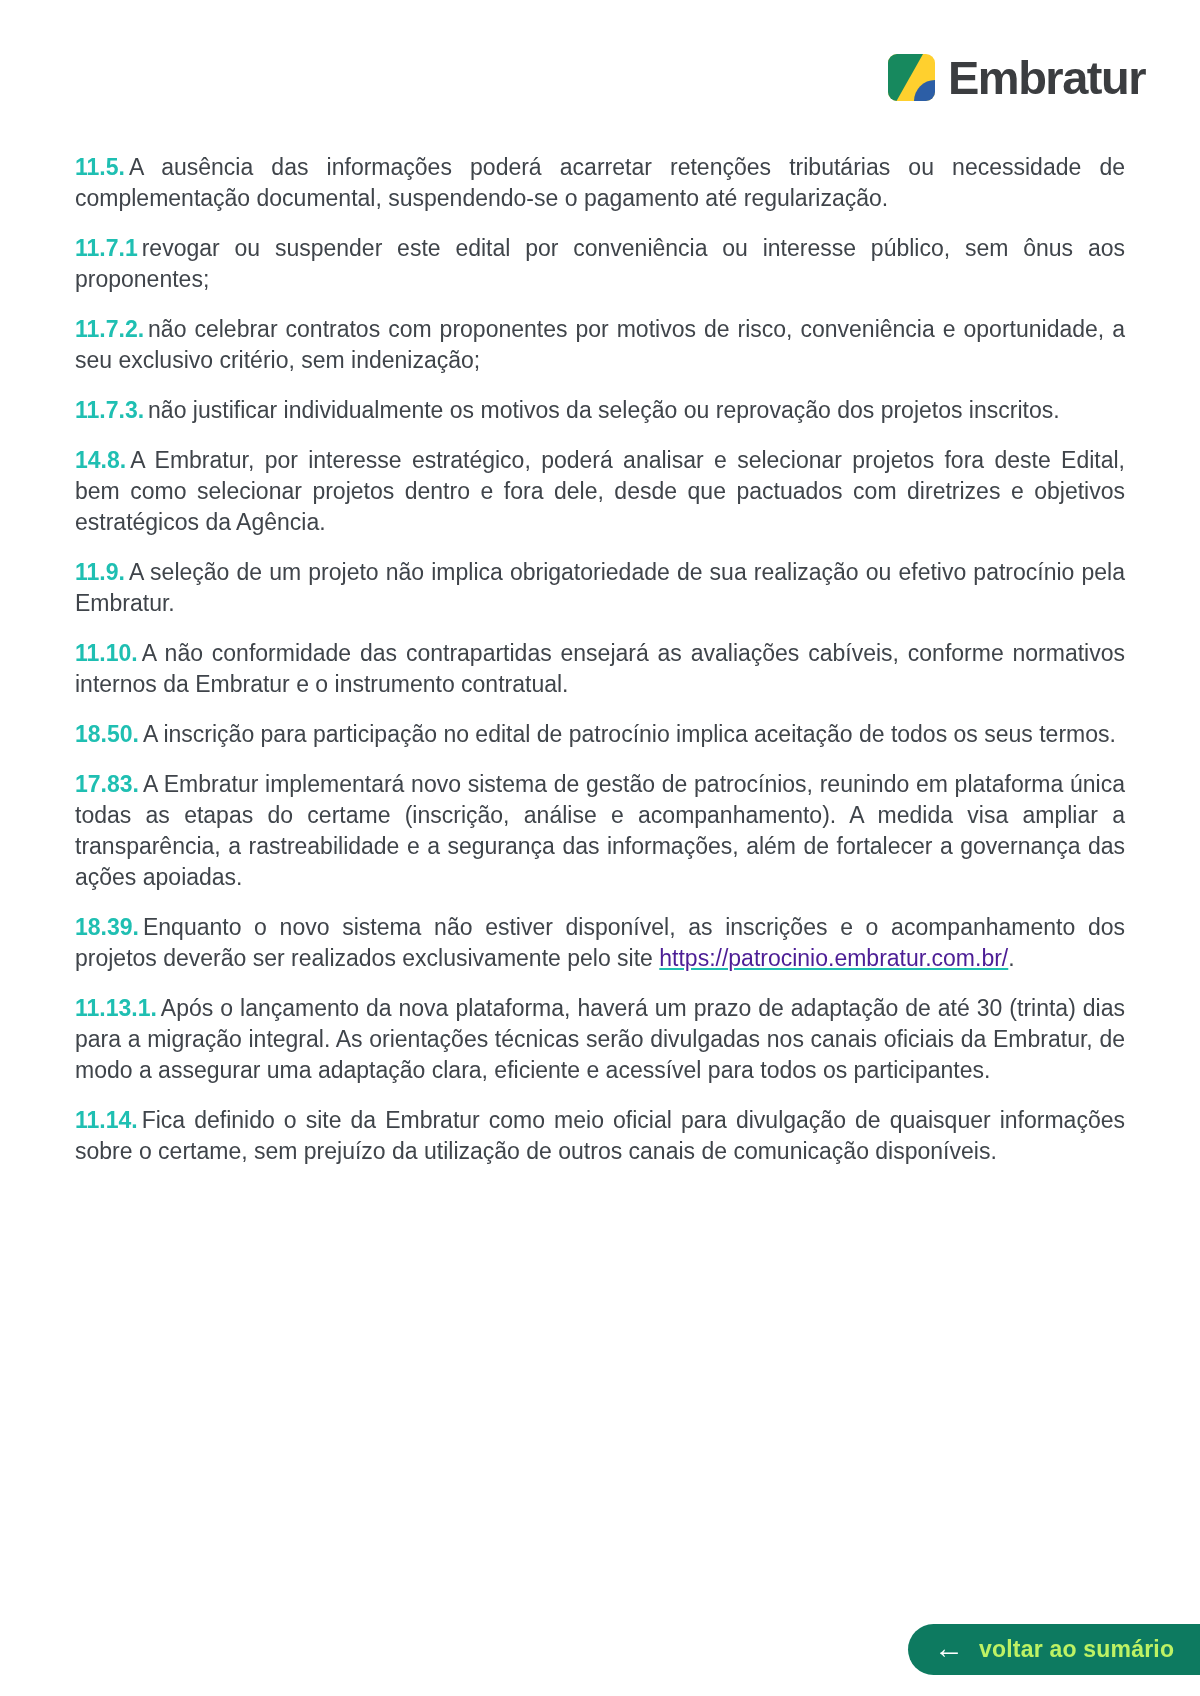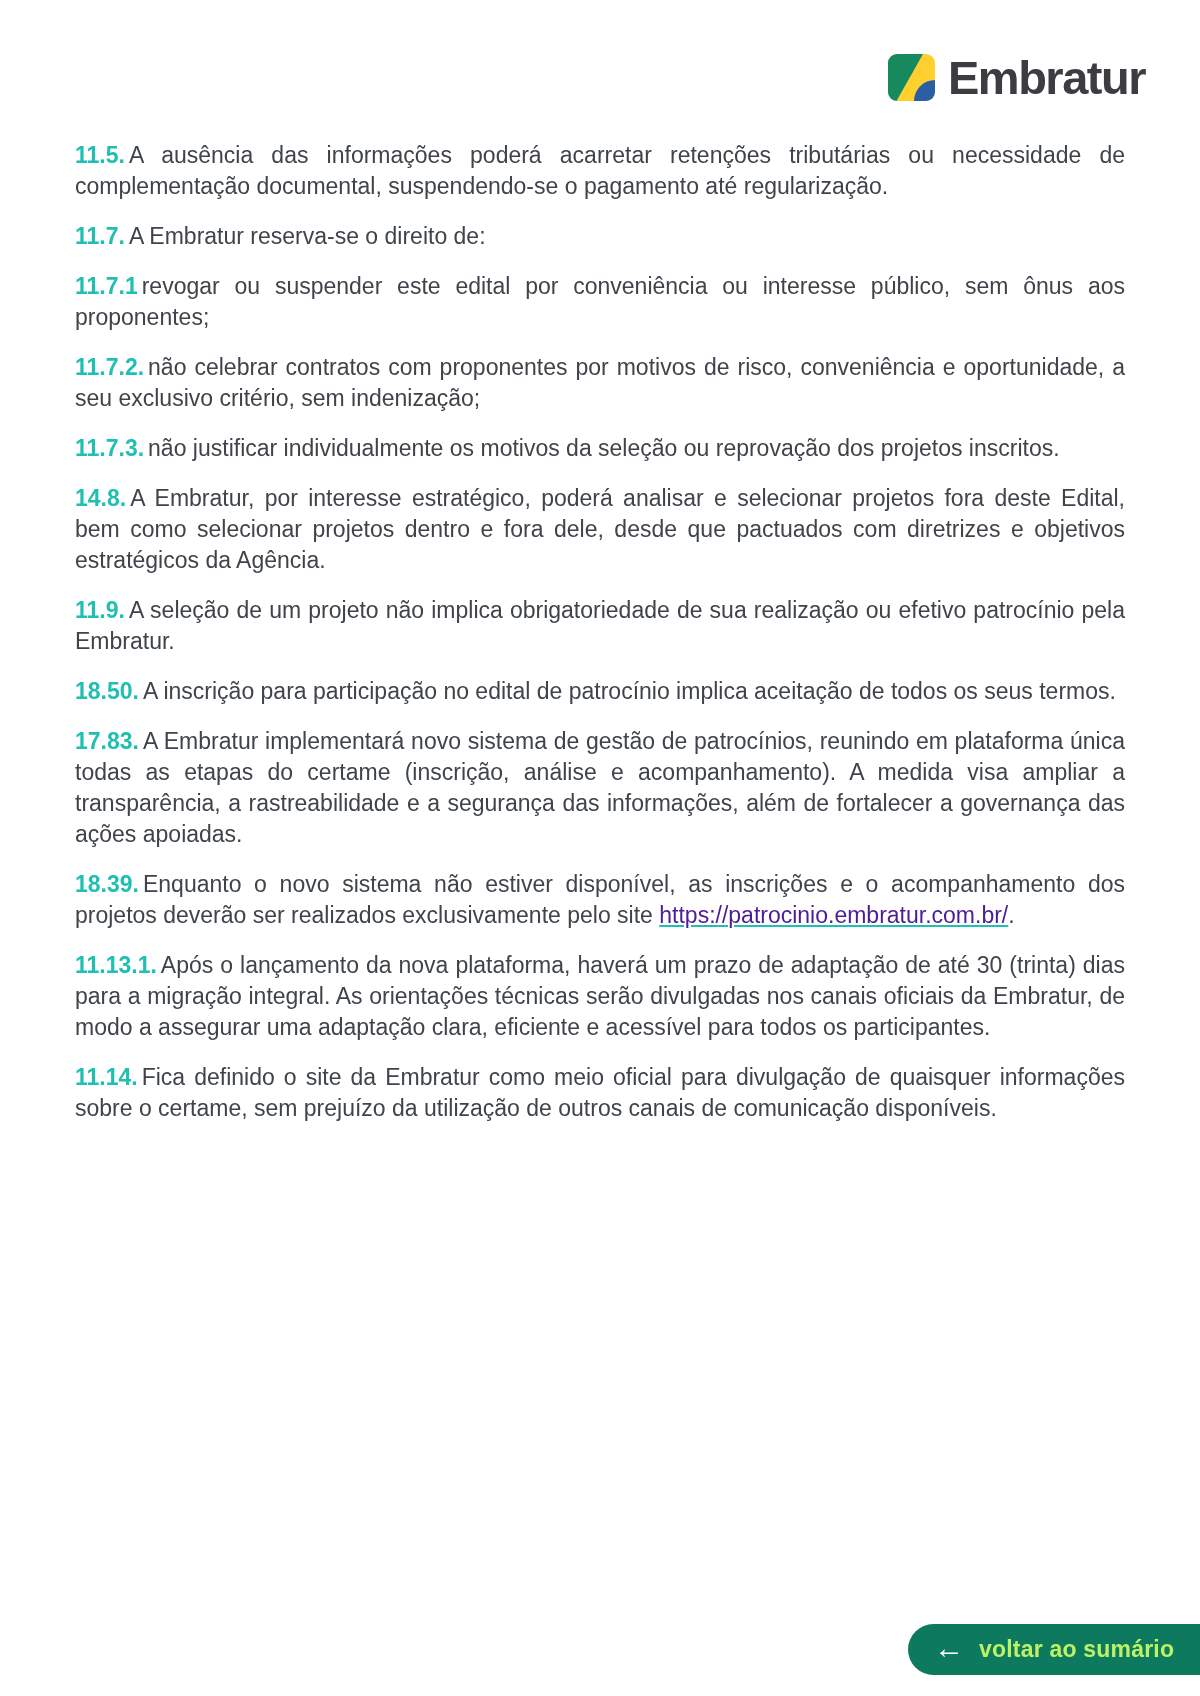--- a/index.html
+++ b/index.html
@@ -32,21 +32,21 @@
   }
 
   
   .content {
     position: absolute;
     top: 140px;
     left: 75px;
     width: 1050px;
   }
   .clause {
-    margin: 0 0 19px 0;
+    margin: 12px 0 19px 0;
     font-size: 23px;
     line-height: 31px;
     color: #3f444a;
     text-align: justify;
   }
   .clause .num {
     color: #1fbfb2;
     font-weight: 700;
     margin-right: 4px;
   }
@@ -102,26 +102,26 @@
       <rect width="47" height="47" fill="#ffd02e"></rect>
       <path d="M0,0 L35,0 L8.5,47 L0,47 Z" fill="#17895e"></path>
       <path d="M26,47 A21,21 0 0 1 47,26 L47,47 Z" fill="#2c5ea6"></path>
     </g>
   </svg>
   <span class="logo-word">Embratur</span>
 </div>
 
 <div class="content">
     <p class="clause"><span class="num">11.5.</span>A ausência das informações poderá acarretar retenções tributárias ou necessidade de complementação documental, suspendendo-se o pagamento até regularização.</p>
-    <p class="clause"><span class="num">11.7.</span>A Embratur reserva-se o direito de:</p>
     <p class="clause"><span class="num">11.7.1</span>revogar ou suspender este edital por conveniência ou interesse público, sem ônus aos proponentes;</p>
     <p class="clause"><span class="num">11.7.2.</span>não celebrar contratos com proponentes por motivos de risco, conveniência e oportunidade, a seu exclusivo critério, sem indenização;</p>
     <p class="clause"><span class="num">11.7.3.</span>não justificar individualmente os motivos da seleção ou reprovação dos projetos inscritos.</p>
     <p class="clause"><span class="num">14.8.</span>A Embratur, por interesse estratégico, poderá analisar e selecionar projetos fora deste Edital, bem como selecionar projetos dentro e fora dele, desde que pactuados com diretrizes e objetivos estratégicos da Agência.</p>
     <p class="clause"><span class="num">11.9.</span>A seleção de um projeto não implica obrigatoriedade de sua realização ou efetivo patrocínio pela Embratur.</p>
+    <p class="clause"><span class="num">11.10.</span>A não conformidade das contrapartidas ensejará as avaliações cabíveis, conforme normativos internos da Embratur e o instrumento contratual.</p>
     <p class="clause"><span class="num">18.50.</span>A inscrição para participação no edital de patrocínio implica aceitação de todos os seus termos.</p>
     <p class="clause"><span class="num">17.83.</span>A Embratur implementará novo sistema de gestão de patrocínios, reunindo em plataforma única todas as etapas do certame (inscrição, análise e acompanhamento). A medida visa ampliar a transparência, a rastreabilidade e a segurança das informações, além de fortalecer a governança das ações apoiadas.</p>
     <p class="clause"><span class="num">18.39.</span>Enquanto o novo sistema não estiver disponível, as inscrições e o acompanhamento dos projetos deverão ser realizados exclusivamente pelo site <a class="link" href="#">https://patrocinio.embratur.com.br/</a>.</p>
     <p class="clause"><span class="num">11.13.1.</span>Após o lançamento da nova plataforma, haverá um prazo de adaptação de até 30 (trinta) dias para a migração integral. As orientações técnicas serão divulgadas nos canais oficiais da Embratur, de modo a assegurar uma adaptação clara, eficiente e acessível para todos os participantes.</p>
     <p class="clause"><span class="num">11.14.</span>Fica definido o site da Embratur como meio oficial para divulgação de quaisquer informações sobre o certame, sem prejuízo da utilização de outros canais de comunicação disponíveis.</p>
   </div>
 
 <button class="back-btn">
   <span class="arrow">←</span>
   <span class="label">voltar ao sumário</span>

